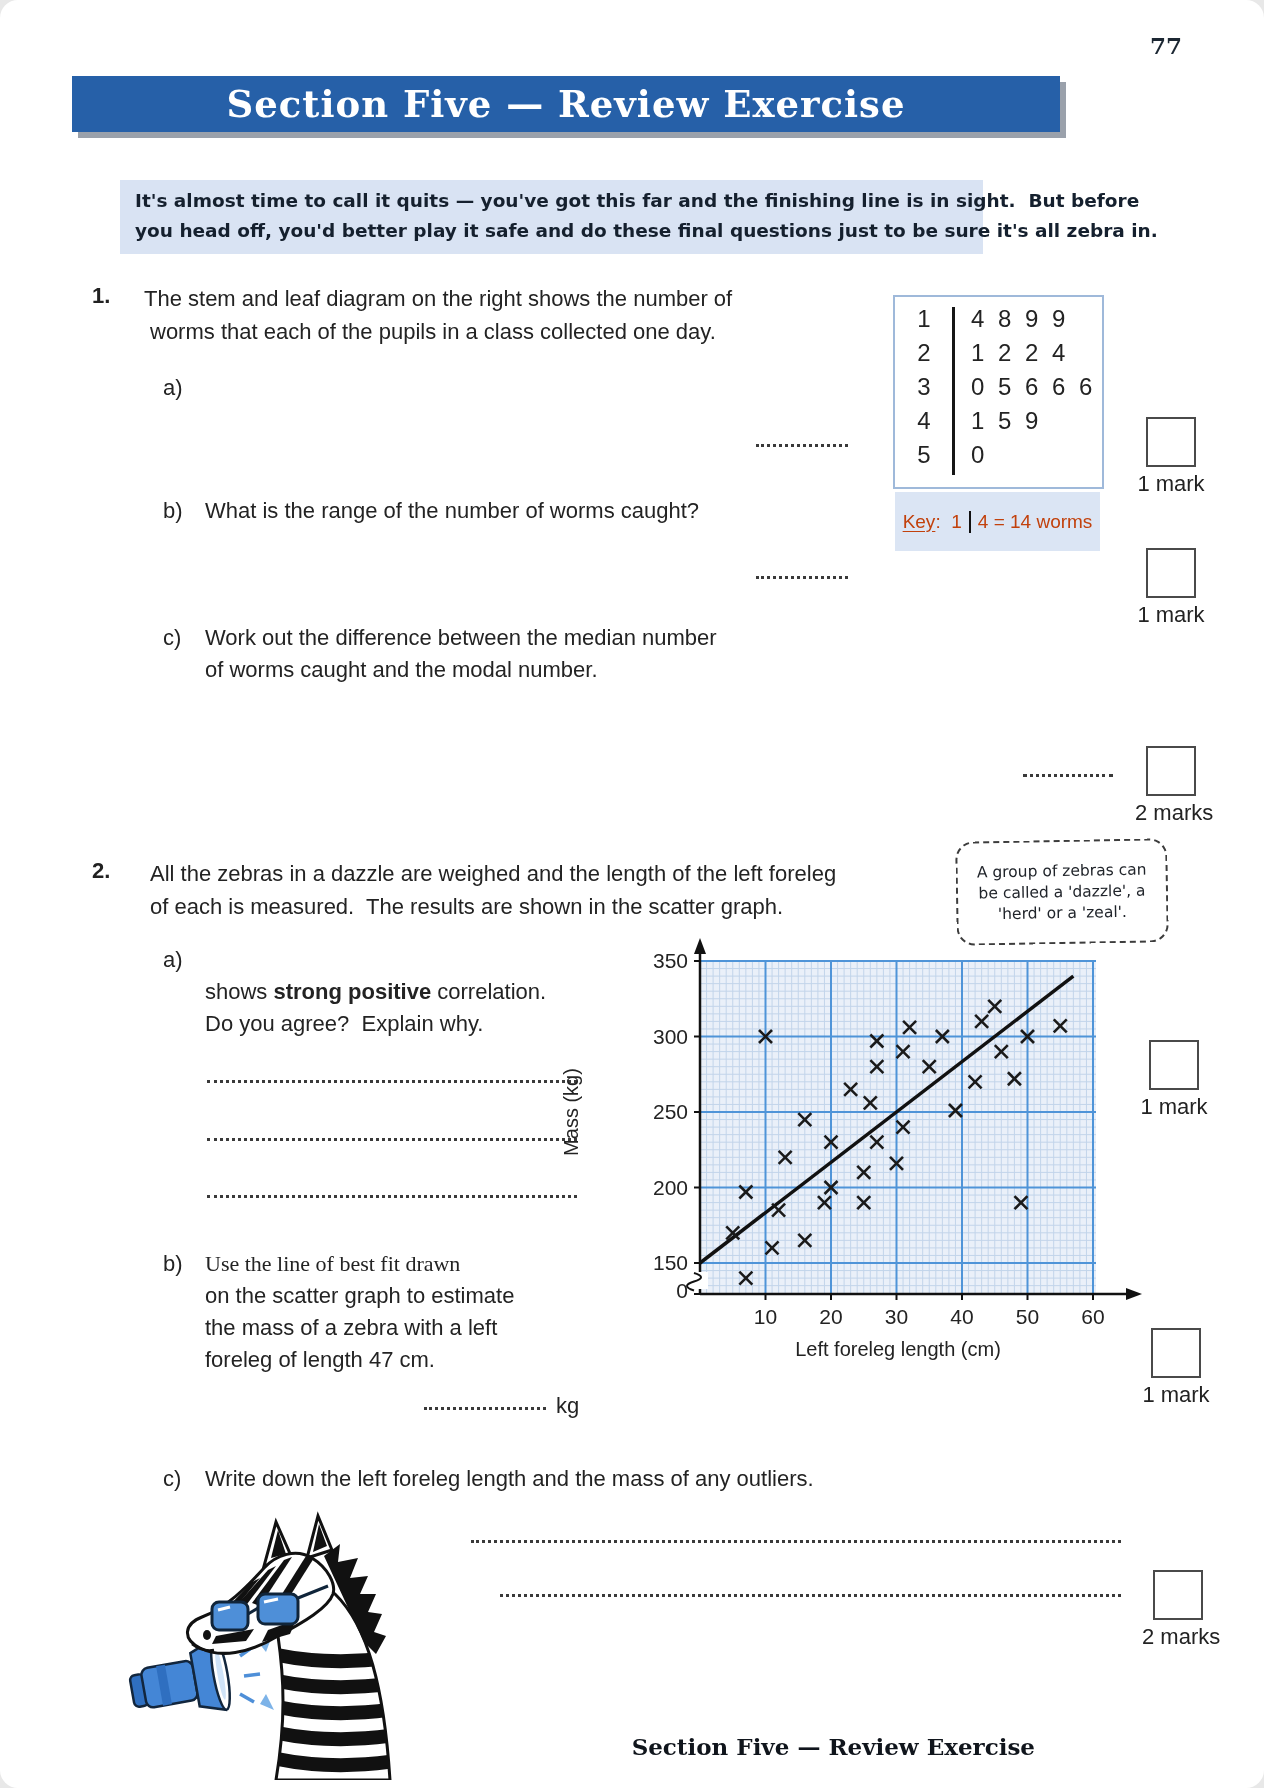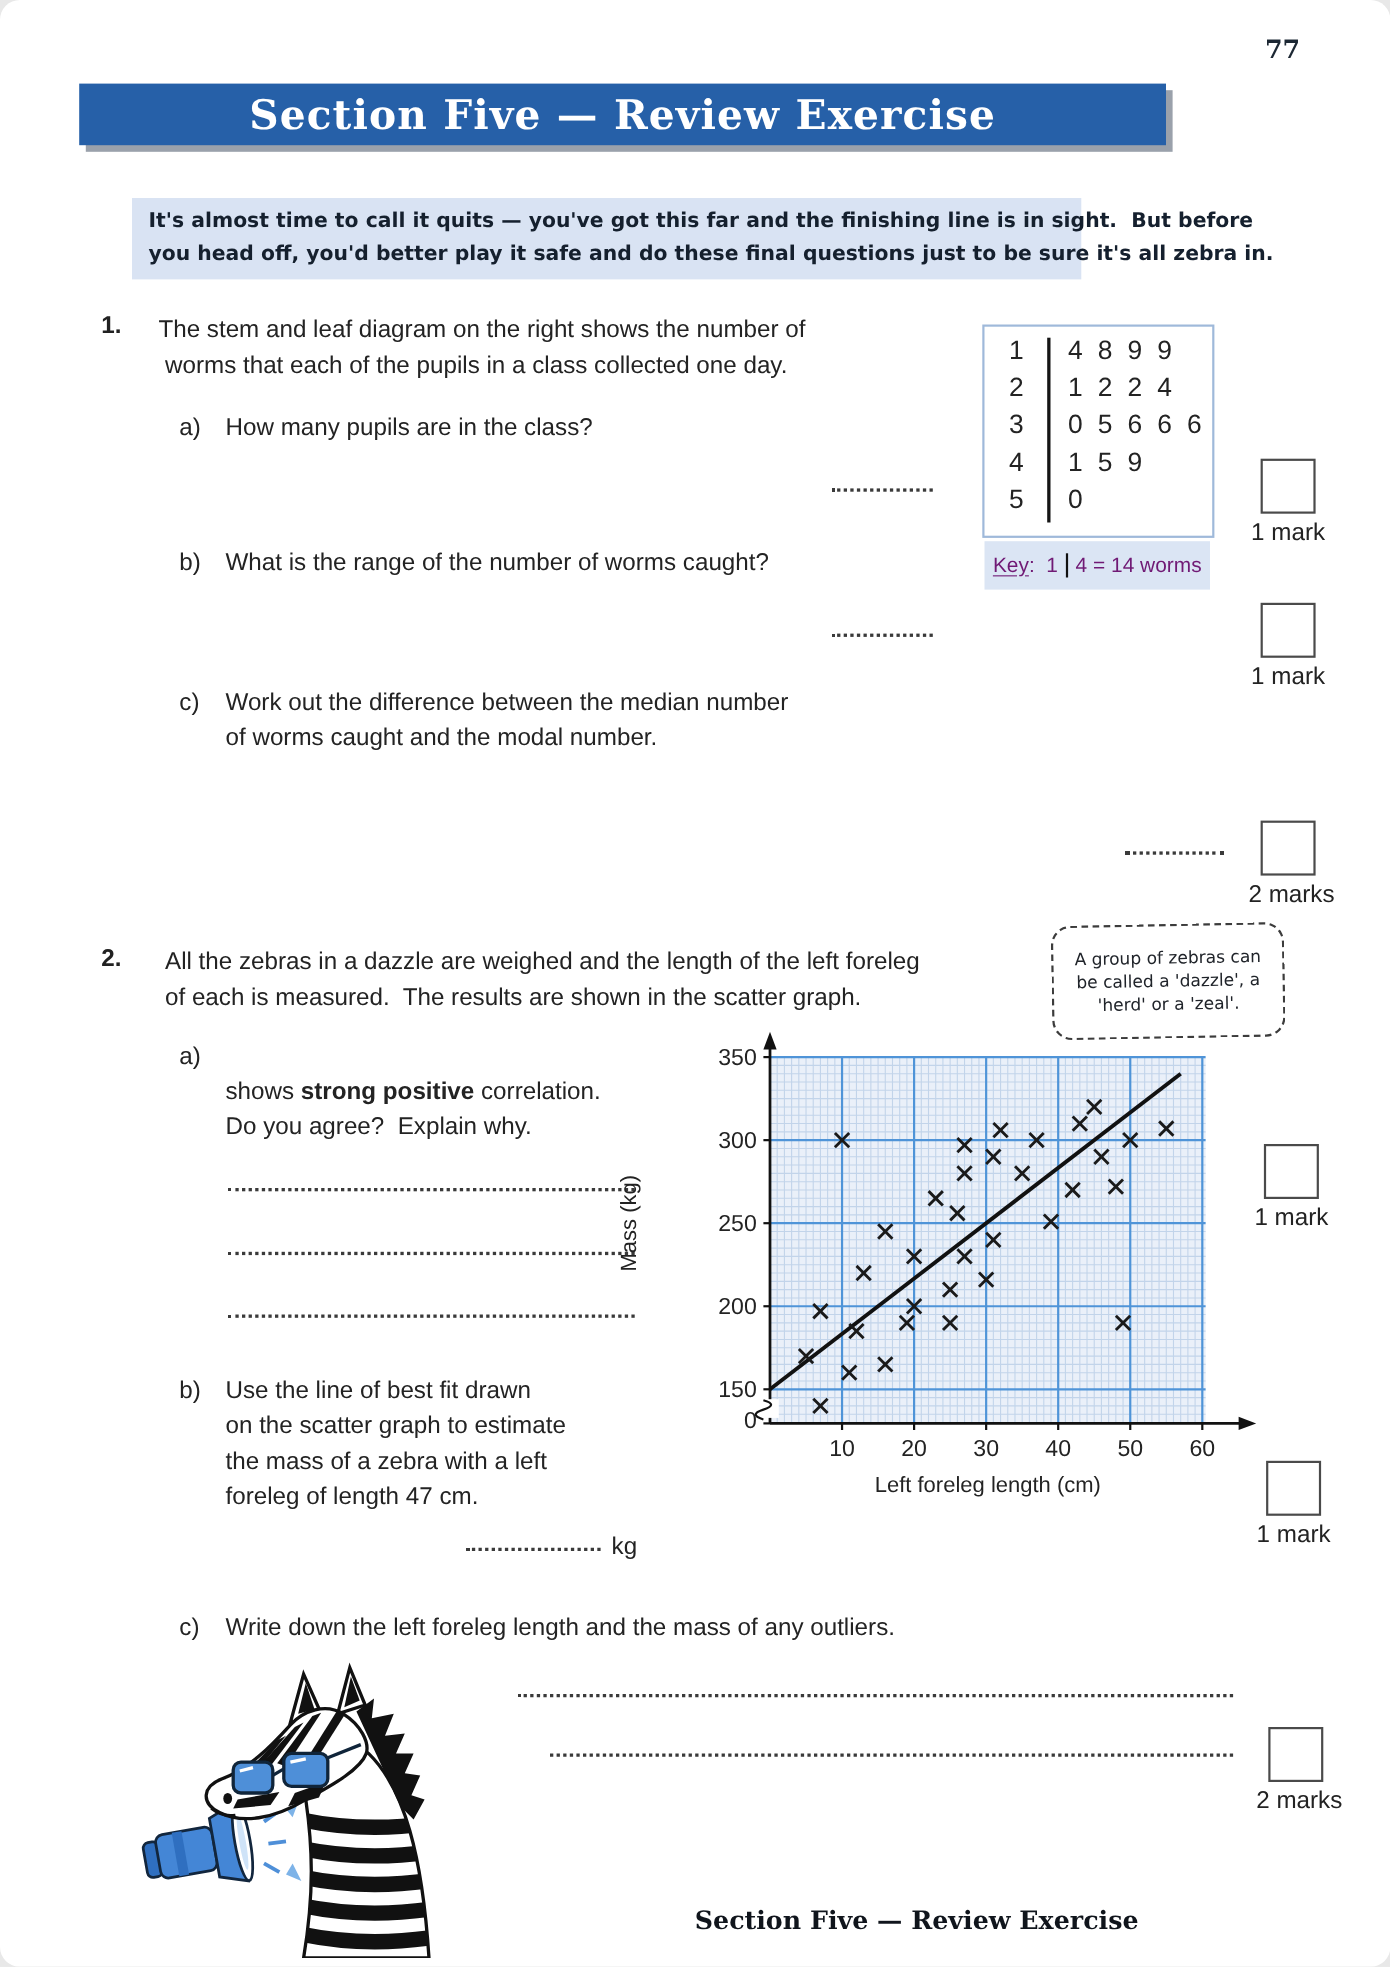--- a/index.html
+++ b/index.html
@@ -16,22 +16,22 @@
   .intro-line{position:absolute;left:15px;white-space:pre;font-family:"DejaVu Sans",sans-serif;
               font-weight:bold;font-size:18.5px;color:#15202e;}
   .dotted{position:absolute;border-bottom:3.5px dotted #3a3a3a;height:0;}
   .mark{position:absolute;width:72px;text-align:center;}
   .mark-box{width:46px;height:46px;border:2.5px solid #4a4a4a;background:#fff;margin:0 auto;}
   .mark-label{font-size:22px;color:#232323;margin-top:4px;white-space:pre;}
   .stemleaf{position:absolute;left:893px;top:295px;width:207px;height:190px;border:2px solid #9fb9da;background:#fff;}
   .sl-divider{position:absolute;left:57px;top:10px;width:2.5px;height:168px;background:#151515;}
   .sl-stem{position:absolute;left:14px;width:30px;text-align:center;font-size:24px;color:#232323;}
   .sl-leaf{position:absolute;font-size:24px;color:#232323;}
-  .keybox{position:absolute;left:895px;top:492px;width:205px;height:44px;background:#dbe5f4;
-          display:flex;align-items:center;justify-content:center;font-size:19px;color:#701a75;white-space:pre;}
+  .keybox{position:absolute;left:895px;top:492px;width:205px;height:59px;background:#dbe5f4;
+          display:flex;align-items:center;justify-content:center;font-size:19px;color:#c2410c;white-space:pre;}
   .keybox u{text-underline-offset:3px;}
   .key-bar{display:inline-block;width:2px;height:22px;background:#111;margin:0 7px;vertical-align:-5px;}
   .note{position:absolute;left:956px;top:840px;width:208px;height:100px;border:2.5px dashed #3c3c3c;
         border-radius:18px;transform:rotate(-1deg);display:flex;flex-direction:column;align-items:center;
         justify-content:center;background:#fff;}
   .note div{font-family:"DejaVu Sans",sans-serif;font-size:15.5px;line-height:21px;color:#20242a;white-space:pre;}
   .footer{position:absolute;left:560px;top:1733px;width:475px;text-align:right;
           font-family:"DejaVu Serif",serif;font-weight:bold;font-size:23px;color:#10151c;white-space:pre;}
 </style>
 </head>
@@ -48,21 +48,20 @@
   <div class="intro-box">
     <div class="intro-line" style="top:10px;">It's almost time to call it quits — you've got this far and the finishing line is in sight.  But before</div>
     <div class="intro-line" style="top:40px;">you head off, you'd better play it safe and do these final questions just to be sure it's all zebra in.</div>
   </div>
 
   <div class="abs qnum" style="left:92px;top:283px;">1.</div>
   <div class="abs body-text" style="left:144px;top:283px;">The stem and leaf diagram on the right shows the number of</div>
   <div class="abs body-text" style="left:150px;top:316px;">worms that each of the pupils in a class collected one day.</div>
 
   <div class="abs body-text" style="left:163px;top:372px;">a)</div>
-  <div class="abs body-text" style="left:205px;top:372px;">How many pupils are in the class?</div>
   <div class="dotted" style="left:756px;top:444px;width:92px;"></div>
 
   <div class="abs body-text" style="left:163px;top:495px;">b)</div>
   <div class="abs body-text" style="left:205px;top:495px;">What is the range of the number of worms caught?</div>
   <div class="dotted" style="left:756px;top:576px;width:92px;"></div>
 
   <div class="abs body-text" style="left:163px;top:622px;">c)</div>
   <div class="abs body-text" style="left:205px;top:622px;">Work out the difference between the median number</div>
   <div class="abs body-text" style="left:205px;top:654px;">of worms caught and the modal number.</div>
   <div class="dotted" style="left:1023px;top:774px;width:90px;"></div>
@@ -316,21 +315,21 @@
       <text x="422" y="394" text-anchor="middle" font-size="21" fill="#232323" font-family="Liberation Sans, sans-serif">40</text>
       <line x1="487.5" y1="364" x2="487.5" y2="370" stroke="#111" stroke-width="2"></line>
       <text x="487.5" y="394" text-anchor="middle" font-size="21" fill="#232323" font-family="Liberation Sans, sans-serif">50</text>
       <line x1="553" y1="364" x2="553" y2="370" stroke="#111" stroke-width="2"></line>
       <text x="553" y="394" text-anchor="middle" font-size="21" fill="#232323" font-family="Liberation Sans, sans-serif">60</text>
       <text x="358" y="426" text-anchor="middle" font-size="20" fill="#232323" font-family="Liberation Sans, sans-serif">Left foreleg length (cm)</text>
       <text x="38" y="182" text-anchor="middle" font-size="20" fill="#232323" font-family="Liberation Sans, sans-serif" transform="rotate(-90 38 182)">Mass (kg)</text>
     </svg>
 
   <div class="abs body-text" style="left:163px;top:1248px;">b)</div>
-  <div class="abs body-text" style="left:205px;top:1248px;">Use the line of best fit drawn</div>
+  <div class="abs body-text" style="left:205px;top:1248px;font-family:Liberation Serif, serif;">Use the line of best fit drawn</div>
   <div class="abs body-text" style="left:205px;top:1280px;">on the scatter graph to estimate</div>
   <div class="abs body-text" style="left:205px;top:1312px;">the mass of a zebra with a left</div>
   <div class="abs body-text" style="left:205px;top:1344px;">foreleg of length 47 cm.</div>
   <div class="dotted" style="left:424px;top:1407px;width:122px;"></div>
   <div class="abs body-text" style="left:556px;top:1390px;">kg</div>
 
   <div class="abs body-text" style="left:163px;top:1463px;">c)</div>
   <div class="abs body-text" style="left:205px;top:1463px;">Write down the left foreleg length and the mass of any outliers.</div>
   <div class="dotted" style="left:471px;top:1540px;width:650px;"></div>
   <div class="dotted" style="left:500px;top:1594px;width:621px;"></div>

